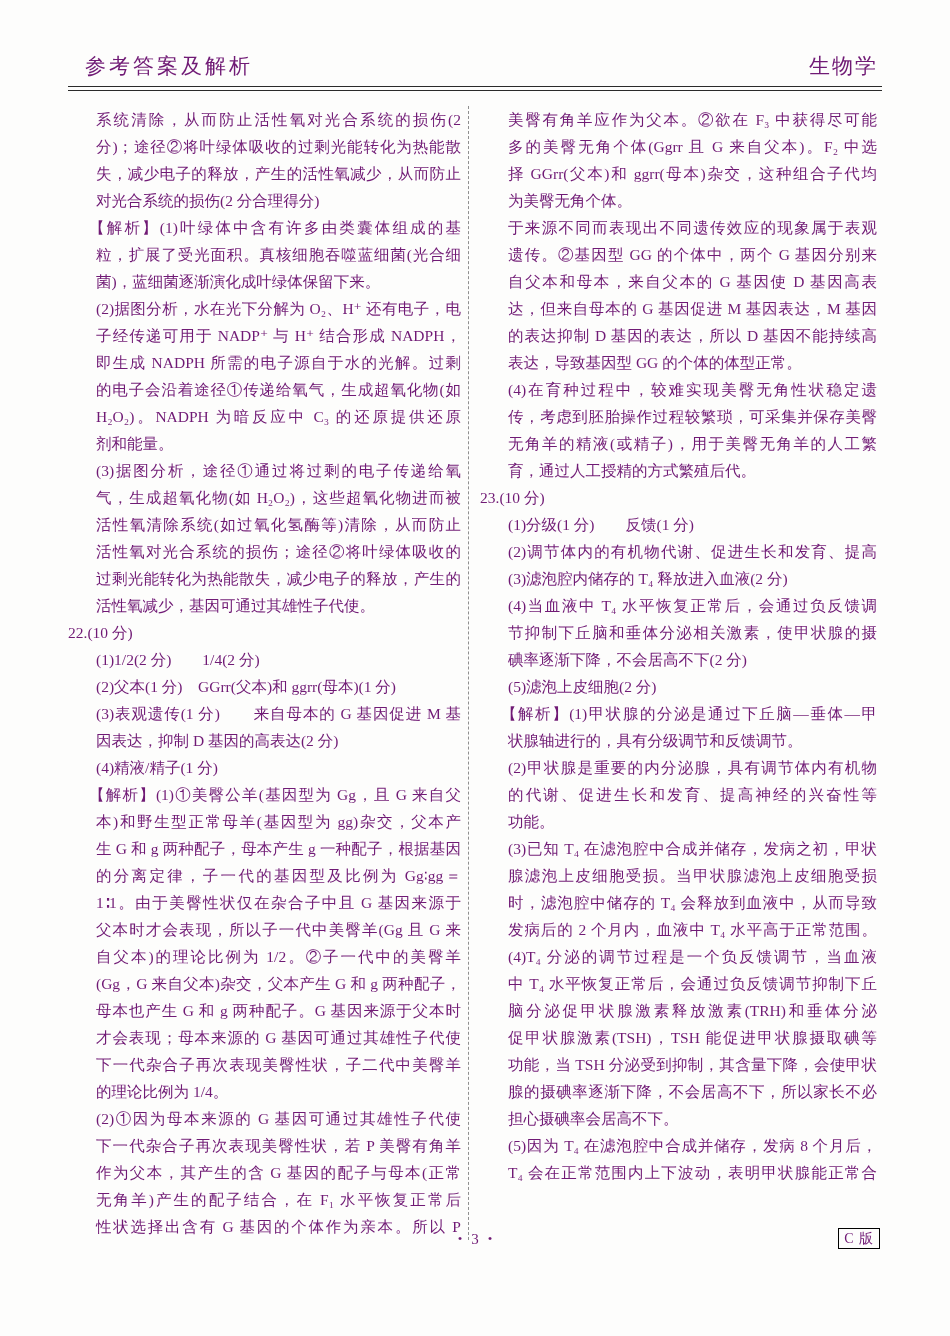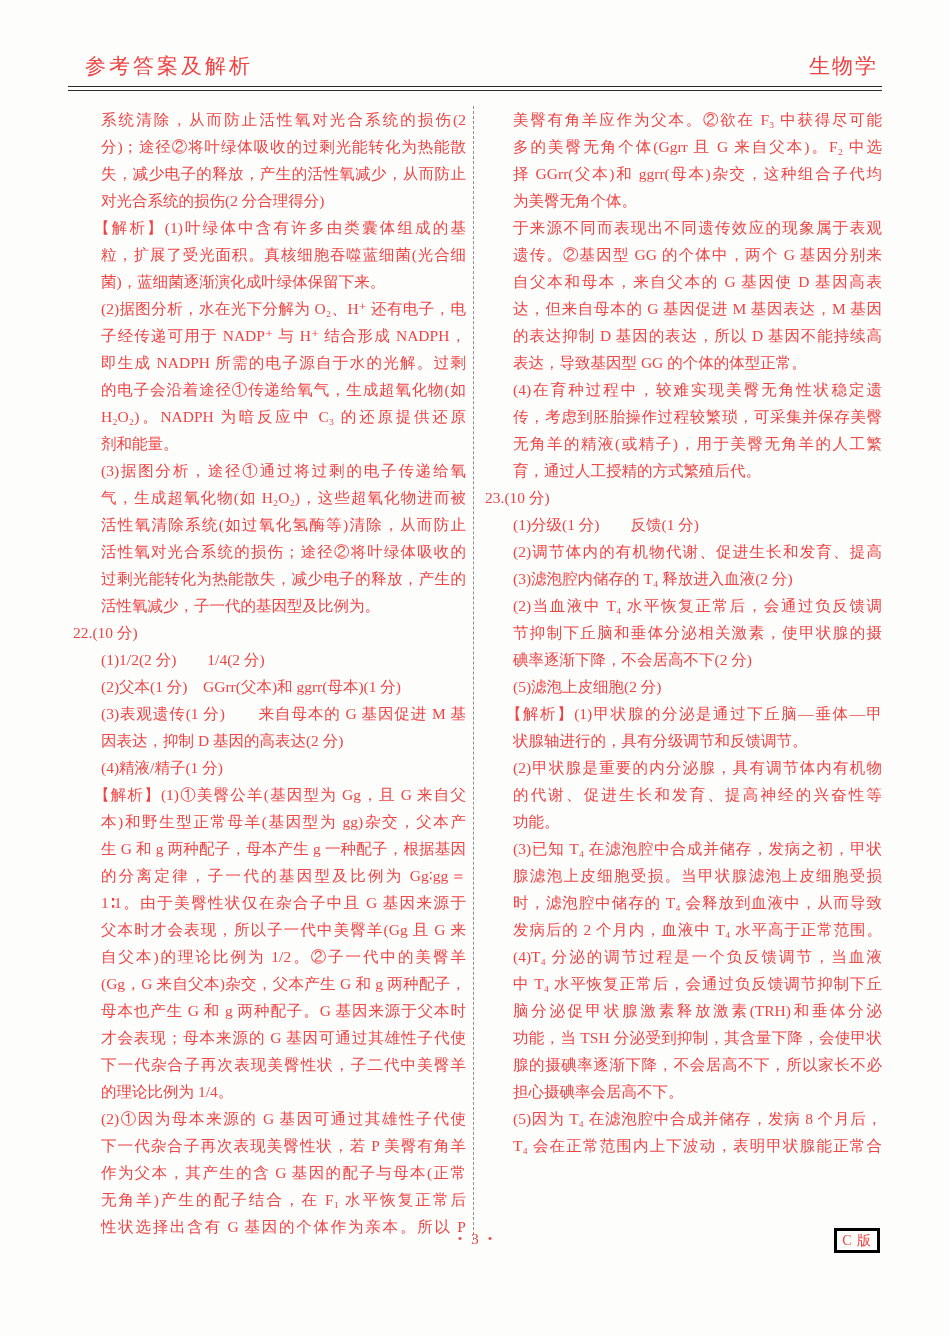--- a/index.html
+++ b/index.html
@@ -1,43 +1,43 @@
 <!DOCTYPE html>
 <html><head>
 <meta charset="utf-8">
 <style>
   html,body { margin:0; padding:0; background:#e8e8e8; }
   .page {
     position:relative; width:950px; height:1336px; margin:0 auto;
-    background:#fdfdfc; color:#ef4444; overflow:hidden;
+    background:#fdfdfc; color:#701a75; overflow:hidden;
     font-family:"Liberation Serif","DejaVu Serif",serif;
   }
   
   .hdr-left  { position:absolute; top:52px; left:85px;  font-size:21px; letter-spacing:3px; }
   .hdr-right { position:absolute; top:52px; right:72px; font-size:21px; letter-spacing:2px;font-family:Liberation Serif, serif; }
   .hdr-rule  { position:absolute; top:86px; left:68px; width:814px; height:3px;
                border-top:1.5px solid #2a2a2a; border-bottom:1.5px solid #2a2a2a; }
   
-  .cols { position:absolute; top:106px; left:68px; width:814px; display:flex; align-items:stretch;justify-content:flex-end; }
+  .cols { position:absolute; top:106px; left:68px; width:814px; display:flex; align-items:stretch; }
   .col-left  { width:365px; padding-left:28px; }
   .col-right { width:369px; padding-left:28px; }
   .divider { width:0; border-left:1px dashed #8f8f8f; margin-left:7px; margin-right:11px; }
   .line {
     font-size:15.5px; line-height:27px; height:27px;
     text-align:justify; text-align-last:justify;
     overflow:visible; white-space:normal;
   }
   .line.e { text-align-last:left; }
   .line.q { margin-left:-28px; text-align-last:left; }
   .line.m { text-indent:-7px; }
   .line b { font-weight:normal; }
   
   .page-num { position:absolute; top:1231px; left:0; width:950px; text-align:center; font-size:15px; }
   .page-num .dot { margin:0 9px; font-size:13px; vertical-align:1px; }
-  .badge { position:absolute; top:1228px; right:70px; border:3px solid #000000;
+  .badge { position:absolute; top:1228px; right:70px; border:1px solid #000000;
            font-size:14px; line-height:19px; padding:0 5px; letter-spacing:1px; }
 </style>
 </head>
 <body>
 
 <div class="page">
 
   <div class="hdr-left">参考答案及解析</div>
   <div class="hdr-right">生物学</div>
   <div class="hdr-rule"></div>
@@ -55,21 +55,21 @@
         <div class="line">子经传递可用于 NADP⁺ 与 H⁺ 结合形成 NADPH，</div>
         <div class="line">即生成 NADPH 所需的电子源自于水的光解。过剩</div>
         <div class="line">的电子会沿着途径①传递给氧气，生成超氧化物(如</div>
         <div class="line">H₂O₂)。NADPH 为暗反应中 C₃ 的还原提供还原</div>
         <div class="line e">剂和能量。</div>
         <div class="line">(3)据图分析，途径①通过将过剩的电子传递给氧</div>
         <div class="line">气，生成超氧化物(如 H₂O₂)，这些超氧化物进而被</div>
         <div class="line">活性氧清除系统(如过氧化氢酶等)清除，从而防止</div>
         <div class="line">活性氧对光合系统的损伤；途径②将叶绿体吸收的</div>
         <div class="line">过剩光能转化为热能散失，减少电子的释放，产生的</div>
-        <div class="line e">活性氧减少，子一代的基因型及比例为。</div>
+        <div class="line e">活性氧减少，基因可通过其雄性子代使。</div>
         <div class="line q">22.(10 分)</div>
         <div class="line e">(1)1/2(2 分)　　1/4(2 分)</div>
         <div class="line e">(2)父本(1 分)　GGrr(父本)和 ggrr(母本)(1 分)</div>
         <div class="line">(3)表观遗传(1 分)　　来自母本的 G 基因促进 M 基</div>
         <div class="line e">因表达，抑制 D 基因的高表达(2 分)</div>
         <div class="line e">(4)精液/精子(1 分)</div>
         <div class="line m"><b>【解析】</b>(1)①美臀公羊(基因型为 Gg，且 G 来自父</div>
         <div class="line">本)和野生型正常母羊(基因型为 gg)杂交，父本产</div>
         <div class="line">生 G 和 g 两种配子，母本产生 g 一种配子，根据基因</div>
         <div class="line">的分离定律，子一代的基因型及比例为 Gg∶gg＝</div>
@@ -100,36 +100,37 @@
         <div class="line">的表达抑制 D 基因的表达，所以 D 基因不能持续高</div>
         <div class="line e">表达，导致基因型 GG 的个体的体型正常。</div>
         <div class="line">(4)在育种过程中，较难实现美臀无角性状稳定遗</div>
         <div class="line">传，考虑到胚胎操作过程较繁琐，可采集并保存美臀</div>
         <div class="line">无角羊的精液(或精子)，用于美臀无角羊的人工繁</div>
         <div class="line e">育，通过人工授精的方式繁殖后代。</div>
         <div class="line q">23.(10 分)</div>
         <div class="line e">(1)分级(1 分)　　反馈(1 分)</div>
         <div class="line">(2)调节体内的有机物代谢、促进生长和发育、提高</div>
         <div class="line e">(3)滤泡腔内储存的 T₄ 释放进入血液(2 分)</div>
-        <div class="line">(2)当血液中 T₄ 水平恢复正常后，会通过负反馈调</div>
+        <div class="line">(4)当血液中 T₄ 水平恢复正常后，会通过负反馈调</div>
         <div class="line">节抑制下丘脑和垂体分泌相关激素，使甲状腺的摄</div>
         <div class="line e">碘率逐渐下降，不会居高不下(2 分)</div>
         <div class="line e">(5)滤泡上皮细胞(2 分)</div>
         <div class="line m"><b>【解析】</b>(1)甲状腺的分泌是通过下丘脑—垂体—甲</div>
         <div class="line e">状腺轴进行的，具有分级调节和反馈调节。</div>
         <div class="line">(2)甲状腺是重要的内分泌腺，具有调节体内有机物</div>
         <div class="line">的代谢、促进生长和发育、提高神经的兴奋性等</div>
         <div class="line e">功能。</div>
         <div class="line">(3)已知 T₄ 在滤泡腔中合成并储存，发病之初，甲状</div>
         <div class="line">腺滤泡上皮细胞受损。当甲状腺滤泡上皮细胞受损</div>
         <div class="line">时，滤泡腔中储存的 T₄ 会释放到血液中，从而导致</div>
         <div class="line">发病后的 2 个月内，血液中 T₄ 水平高于正常范围。</div>
         <div class="line">(4)T₄ 分泌的调节过程是一个负反馈调节，当血液</div>
         <div class="line">中 T₄ 水平恢复正常后，会通过负反馈调节抑制下丘</div>
         <div class="line">脑分泌促甲状腺激素释放激素(TRH)和垂体分泌</div>
+        <div class="line">促甲状腺激素(TSH)，TSH 能促进甲状腺摄取碘等</div>
         <div class="line">功能，当 TSH 分泌受到抑制，其含量下降，会使甲状</div>
         <div class="line">腺的摄碘率逐渐下降，不会居高不下，所以家长不必</div>
         <div class="line e">担心摄碘率会居高不下。</div>
         <div class="line">(5)因为 T₄ 在滤泡腔中合成并储存，发病 8 个月后，</div>
         <div class="line">T₄ 会在正常范围内上下波动，表明甲状腺能正常合</div>
       </div>
   </div>
 
   <div class="page-num">
     <span class="dot">•</span><span>3</span><span class="dot">•</span>

